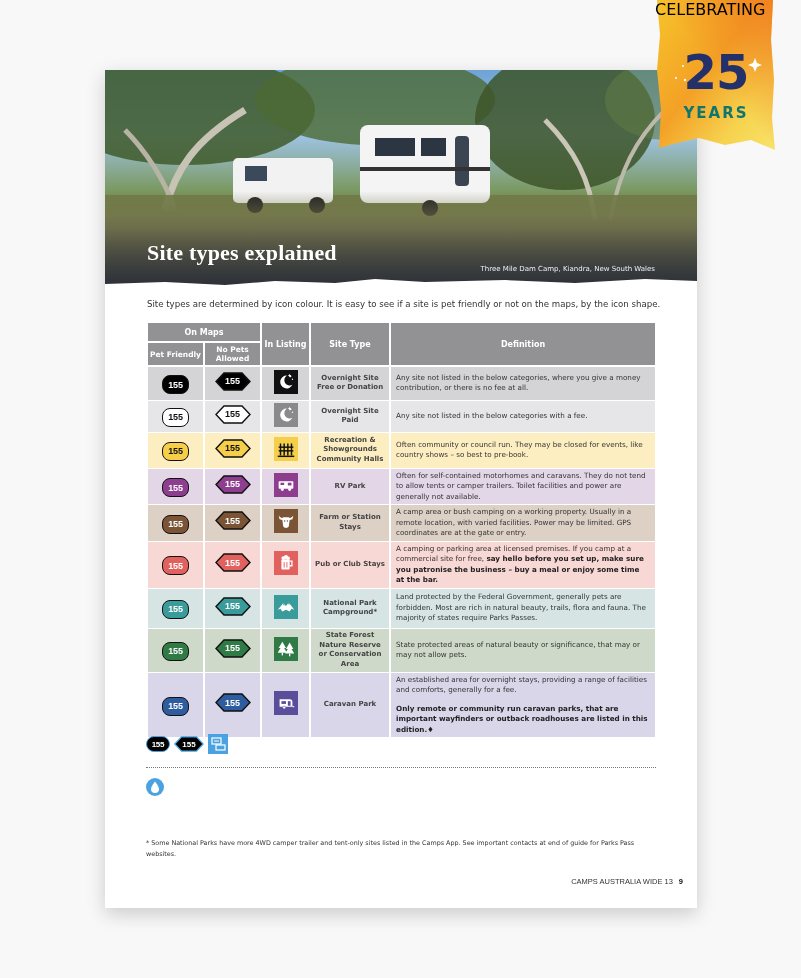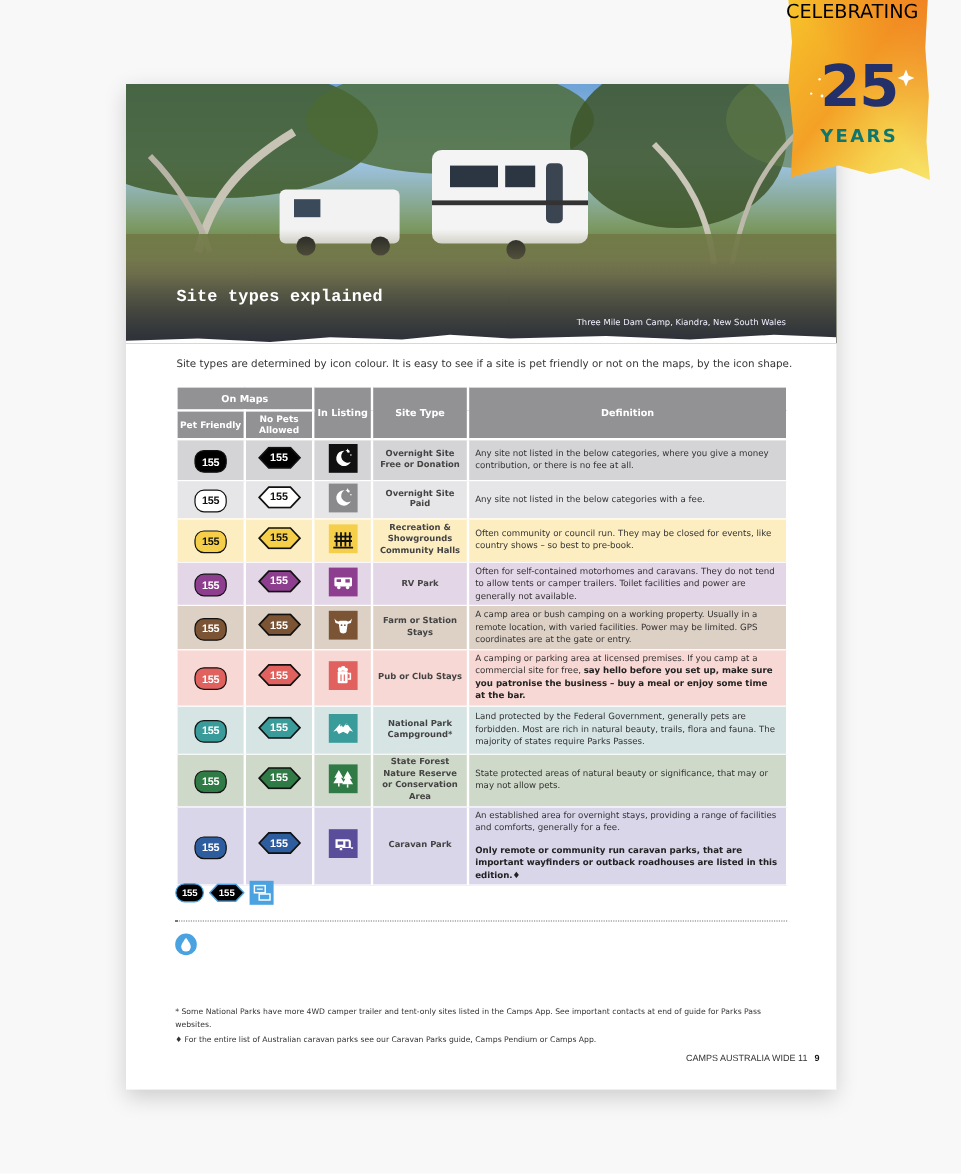--- a/index.html
+++ b/index.html
@@ -14,21 +14,21 @@
     background: linear-gradient(180deg, #6fa3d6 0%, #9ec4e6 30%, #7c9a64 55%, #5c6b3e 75%, #3e4a2c 100%);
   }
   .hero .trees { position: absolute; inset: 0; }
   .hero .grass {
     position: absolute; left: 0; right: 0; bottom: 0; height: 95px;
     background: linear-gradient(180deg, rgba(110,125,70,0.0) 0%, rgba(120,118,80,0.85) 40%, rgba(70,70,60,0.95) 100%);
   }
   .hero .shade { position: absolute; left: 0; right: 0; bottom: 0; height: 70px; background: linear-gradient(180deg, rgba(30,35,45,0) 0%, rgba(30,35,55,0.65) 100%); }
   .hero-title {
     position: absolute; left: 42px; top: 170px; color: #fff; font-weight: bold;
-    font-size: 14px; letter-spacing: 0.2px; font-family: Liberation Mono, monospace;
+    font-size: 22px; letter-spacing: 0.2px; font-family: Liberation Serif, serif;
   }
   .hero-caption { position: absolute; right: 42px; top: 195px; color: #eef; font-size: 7px; }
   .hero-tear { position: absolute; left: 0; top: 205px; width: 592px; height: 16px; }
   .intro { position: absolute; left: 42px; top: 229px; font-size: 8.6px; color: #333; }
 
   
   table.sites { position: absolute; left: 41px; top: 251px; width: 509px; border-collapse: collapse; table-layout: fixed; }
   table.sites th { background: #929295; color: #fff; font-size: 8px; font-weight: bold; border: 2px solid #fff; padding: 2px; text-align: center; vertical-align: middle; }
   table.sites th.sub { font-size: 7.5px; line-height: 9px; }
   table.sites td { border: 2px solid #fff; border-top: none; border-bottom: none; text-align: center; vertical-align: middle; }
@@ -401,24 +401,23 @@
   <div class="legend-water">
     <span style="display:inline-block;width:18px;height:18px;border-radius:50%;background:#4aa3e0;margin:4px 6px 0 0;flex:none">
       <svg viewBox="0 0 18 18" width="18" height="18">
           <path d="M9 3.5 C 9 3.5, 5 8.5, 5 11 A 4 4 0 0 0 13 11 C 13 8.5, 9 3.5, 9 3.5 Z" fill="#fff"></path>
         </svg>
     </span>
   </div>
 
   <div class="foot">
     <div>* Some National Parks have more 4WD camper trailer and tent-only sites listed in the Camps App. See important contacts at end of guide for Parks Pass websites.</div>
-    <div style="margin-top:1px">♦ For the entire list of Australian caravan parks see our Caravan Parks guide, Camps Pendium or Camps App.</div>
   </div>
   <div class="folio">
-    <span>CAMPS AUSTRALIA WIDE 11</span><b>9</b>
+    <span>CAMPS AUSTRALIA WIDE 13</span><b>9</b>
   </div>
 </div>
 
 <svg class="badge" viewBox="0 0 120 150" width="120" height="150">
   <defs>
     <linearGradient id="bg" x1="0" y1="0" x2="1" y2="1">
       <stop offset="0" stop-color="#f7c42b"></stop>
       <stop offset="0.45" stop-color="#f3a126"></stop>
       <stop offset="0.75" stop-color="#f6d24e"></stop>
       <stop offset="1" stop-color="#f8e36a"></stop>

